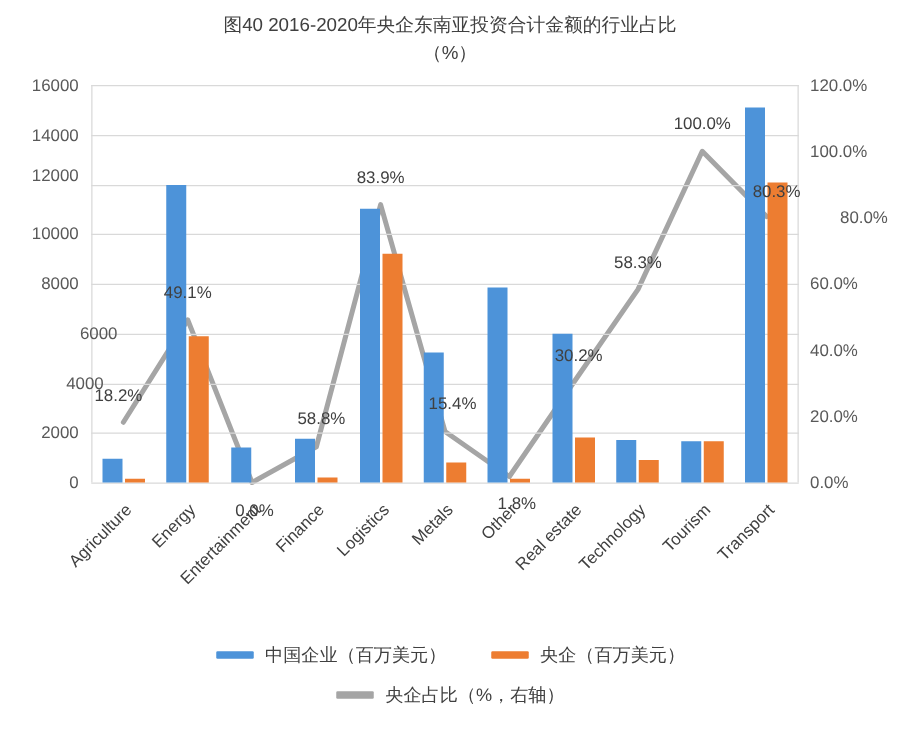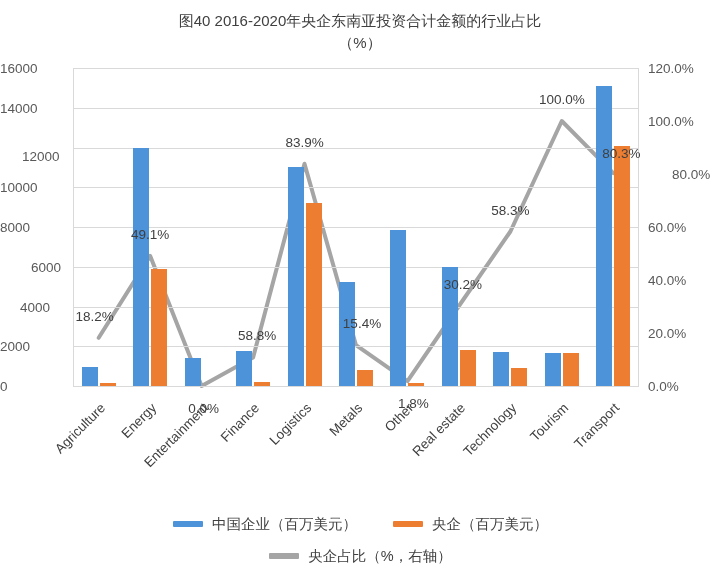--- a/index.html
+++ b/index.html
@@ -55,20 +55,21 @@
     position: absolute;
     right: 0; top: 0;
     width: 1px; height: 100%;
     background: #d9d9d9;
   }
   .y-label {
     position: absolute;
     right: 645px;
     font-size: 13.5px;
     color: #595959;
+    text-align: right;
     transform: translateY(-50%);
     white-space: nowrap;
   }
   .y2-label {
     position: absolute;
     left: 648px;
     font-size: 13.5px;
     color: #595959;
     text-align: left;
     transform: translateY(-50%);
@@ -194,21 +195,21 @@
       </div>
     </div>
   </div>
 
 <div class="y-label" style="top: 386px; left: 0px; width: 63px; right: auto;">0</div>
     <div class="y-label" style="top: 346.25px; left: 0px; width: 63px; right: auto;">2000</div>
     <div class="y-label" style="top: 306.5px; left: 0px; width: 63px; right: auto; padding-left: 20px;">4000</div>
     <div class="y-label" style="top: 266.75px; left: 0px; width: 63px; right: auto; margin-left: 31px;">6000</div>
     <div class="y-label" style="top: 227px; left: 0px; width: 63px; right: auto;">8000</div>
     <div class="y-label" style="top: 187.25px; left: 0px; width: 63px; right: auto;">10000</div>
-    <div class="y-label" style="top: 156px; left: 0px; width: 63px; right: auto; margin-left: 22px;">12000</div>
+    <div class="y-label" style="top: 140px; left: 0px; width: 63px; right: auto;">12000</div>
     <div class="y-label" style="top: 107.75px; left: 0px; width: 63px; right: auto;">14000</div>
     <div class="y-label" style="top: 68px; left: 0px; width: 63px; right: auto;">16000</div>
     <div class="y2-label" style="top: 386px;">0.0%</div>
     <div class="y2-label" style="top: 333px;">20.0%</div>
     <div class="y2-label" style="top: 280px;">40.0%</div>
     <div class="y2-label" style="top: 227px;">60.0%</div>
     <div class="y2-label" style="top: 174px; margin-left: 24px;">80.0%</div>
     <div class="y2-label" style="top: 121px;">100.0%</div>
     <div class="y2-label" style="top: 68px;">120.0%</div>
     <div class="cat-label" style="left: 2.72727px; top: 398px; width: 100px;">Agriculture</div>

